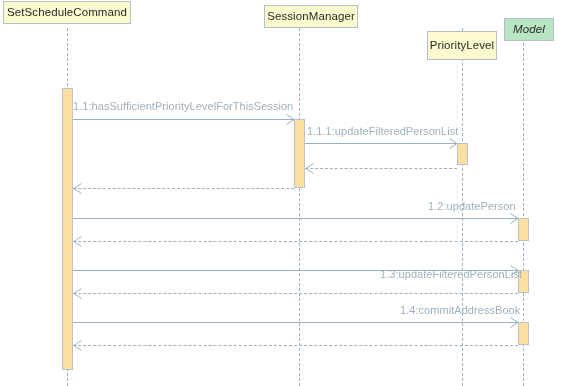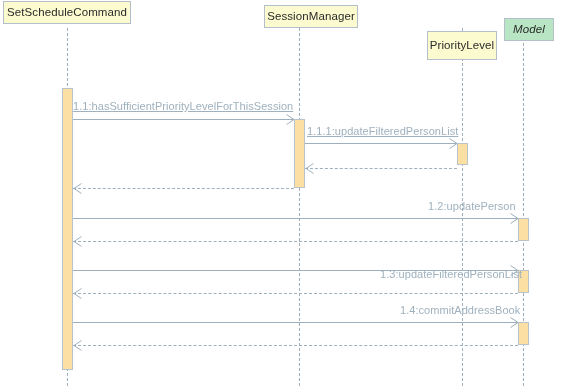--- a/index.html
+++ b/index.html
@@ -67,21 +67,21 @@
   .arrowhead svg { display: block; overflow: visible; }
 
   .msg-label {
     position: absolute;
     font-size: 11px;
     line-height: 12px;
     color: #9fb1be;
     white-space: nowrap;
     letter-spacing: 0.05px;
   }
-  .msg-label.underline { text-decoration: underline; }
+  .msg-label.underline { }
   .msg-label.ital { }
 </style>
 </head>
 <body>
 
 <div id="diagram">
   <div id="lifelines-layer">
       <div class="lifeline" style="left: 67px; top: 28px; height: 358px;"></div>
       <div class="lifeline" style="left: 299px; top: 28px; height: 358px;"></div>
       <div class="lifeline" style="left: 462px; top: 28px; height: 358px;"></div>

